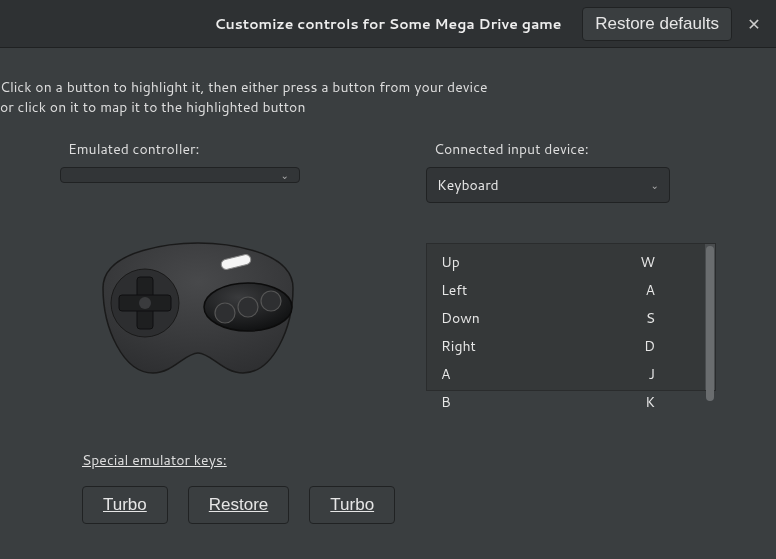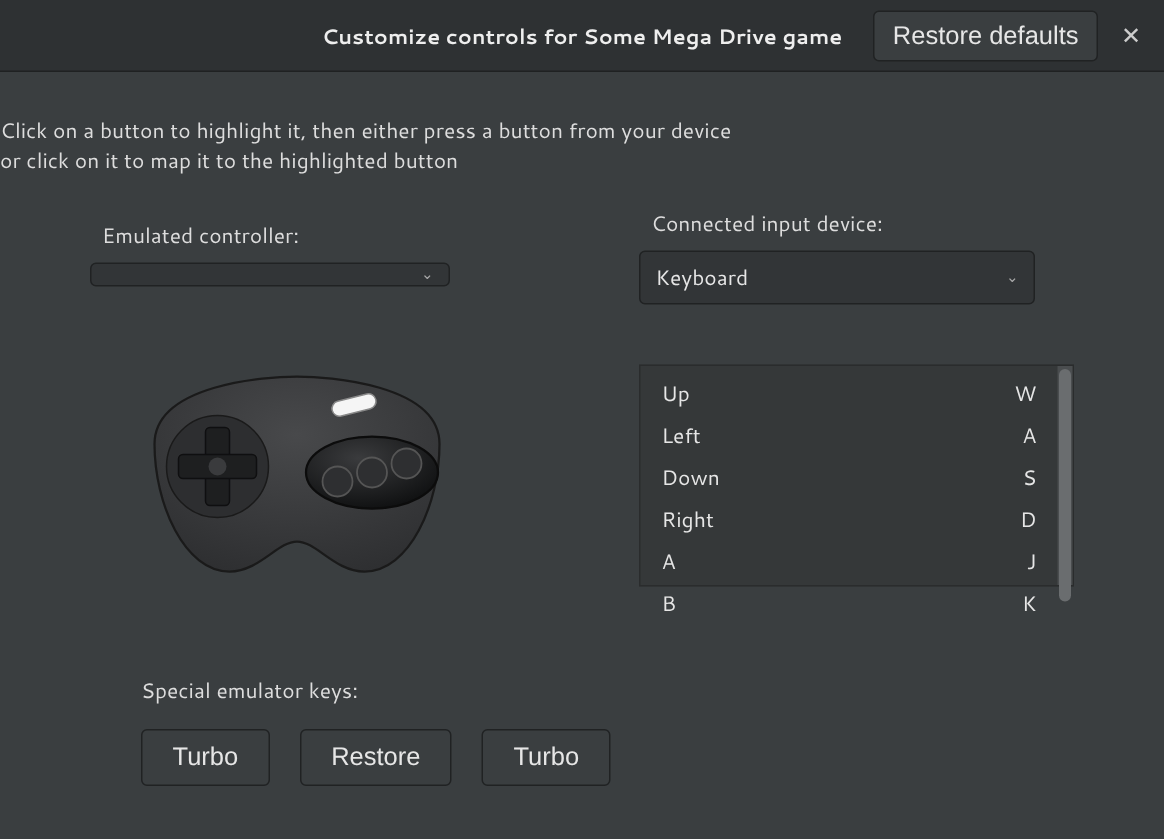--- a/index.html
+++ b/index.html
@@ -53,21 +53,20 @@
     text-align: left;
     font-size: 14px;
     color: #ddd;
     margin-top: 30px;
     line-height: 1.4;
   }
   .columns {
     display: flex;
     padding: 22px 60px 0 60px;
     gap: 90px;
-    align-items: flex-end;
   }
   .col { flex: 1; }
   .label {
     font-size: 14px;
     color: #ddd;
     margin-bottom: 8px;
     padding-left: 8px;
   }
   .dropdown {
     width: 240px;
@@ -92,20 +91,21 @@
     display: flex;
     justify-content: center;
   }
   .bindings {
     margin-top: 40px;
     width: 290px;
     height: 148px;
     background: #353839;
     border: 1px solid #2a2c2d;
     display: flex;
+    gap: 36px;
   }
   .bindings-list {
     flex: 1;
     padding: 4px 0;
   }
   .binding-row {
     display: flex;
     justify-content: space-between;
     padding: 4px 14px;
     font-size: 14px;
@@ -119,22 +119,23 @@
   }
   .scrollbar-thumb {
     position: absolute;
     top: 2px; left: 1px; right: 1px;
     height: 155px;
     background: #6a6d6f;
     border-radius: 4px;
   }
   .special-section {
     position: absolute;
-    left: 94px;
+    left: 82px;
     top: 450px;
+    text-decoration: underline;
   }
   .special-label {
     font-size: 14px;
     color: #ddd;
     margin-bottom: 16px;
   }
   .special-buttons {
     display: flex;
     gap: 20px;
   }
@@ -199,21 +200,21 @@
 
         <circle cx="142" cy="80" r="10" fill="#2e2f31" stroke="#555" stroke-width="1.2"></circle>
         <circle cx="165" cy="74" r="10" fill="#2e2f31" stroke="#555" stroke-width="1.2"></circle>
         <circle cx="188" cy="68" r="10" fill="#2e2f31" stroke="#555" stroke-width="1.2"></circle>
       </svg>
     </div>
   </div>
 
   <div class="col">
     <div class="label">Connected input device:</div>
-    <div class="dropdown" style="width:264px">
+    <div class="dropdown" style="width:244px">
       <span>Keyboard</span>
       <span class="chev">⌄</span>
     </div>
 
     <div class="bindings">
       <div class="bindings-list" id="bindings-container">
           <div class="binding-row">
             <span>Up</span>
             <span>W</span>
           </div>

